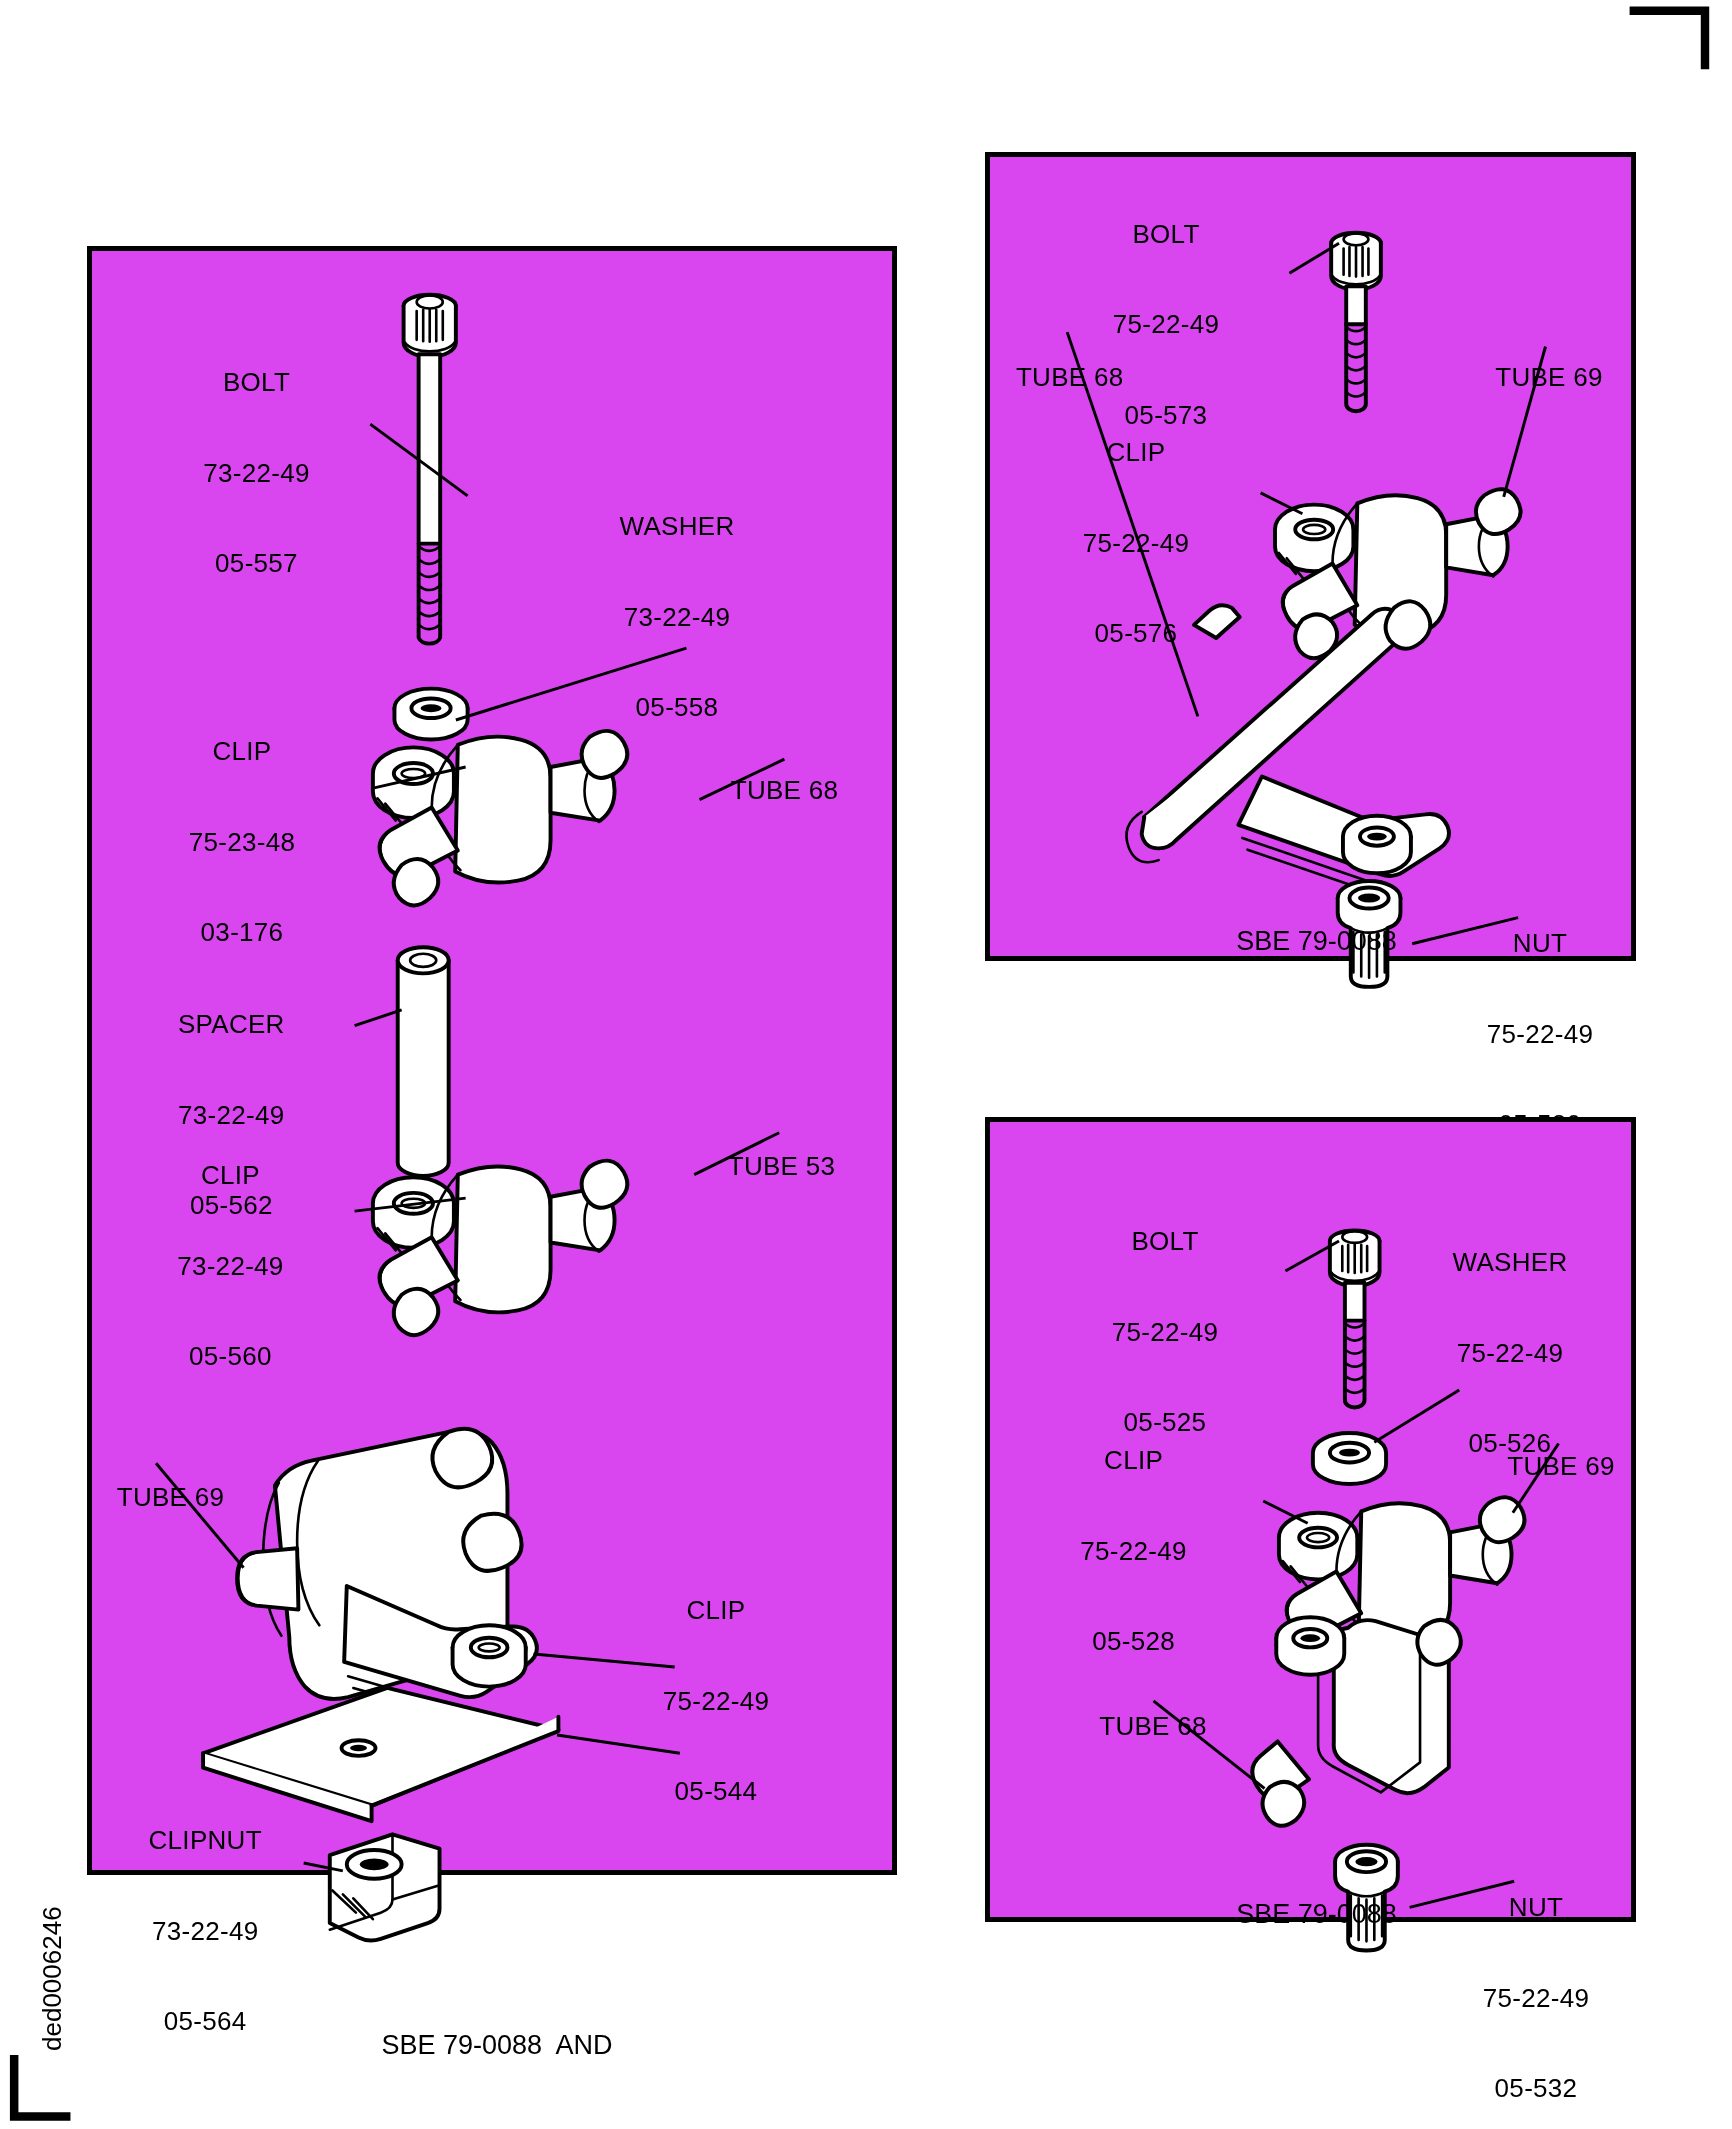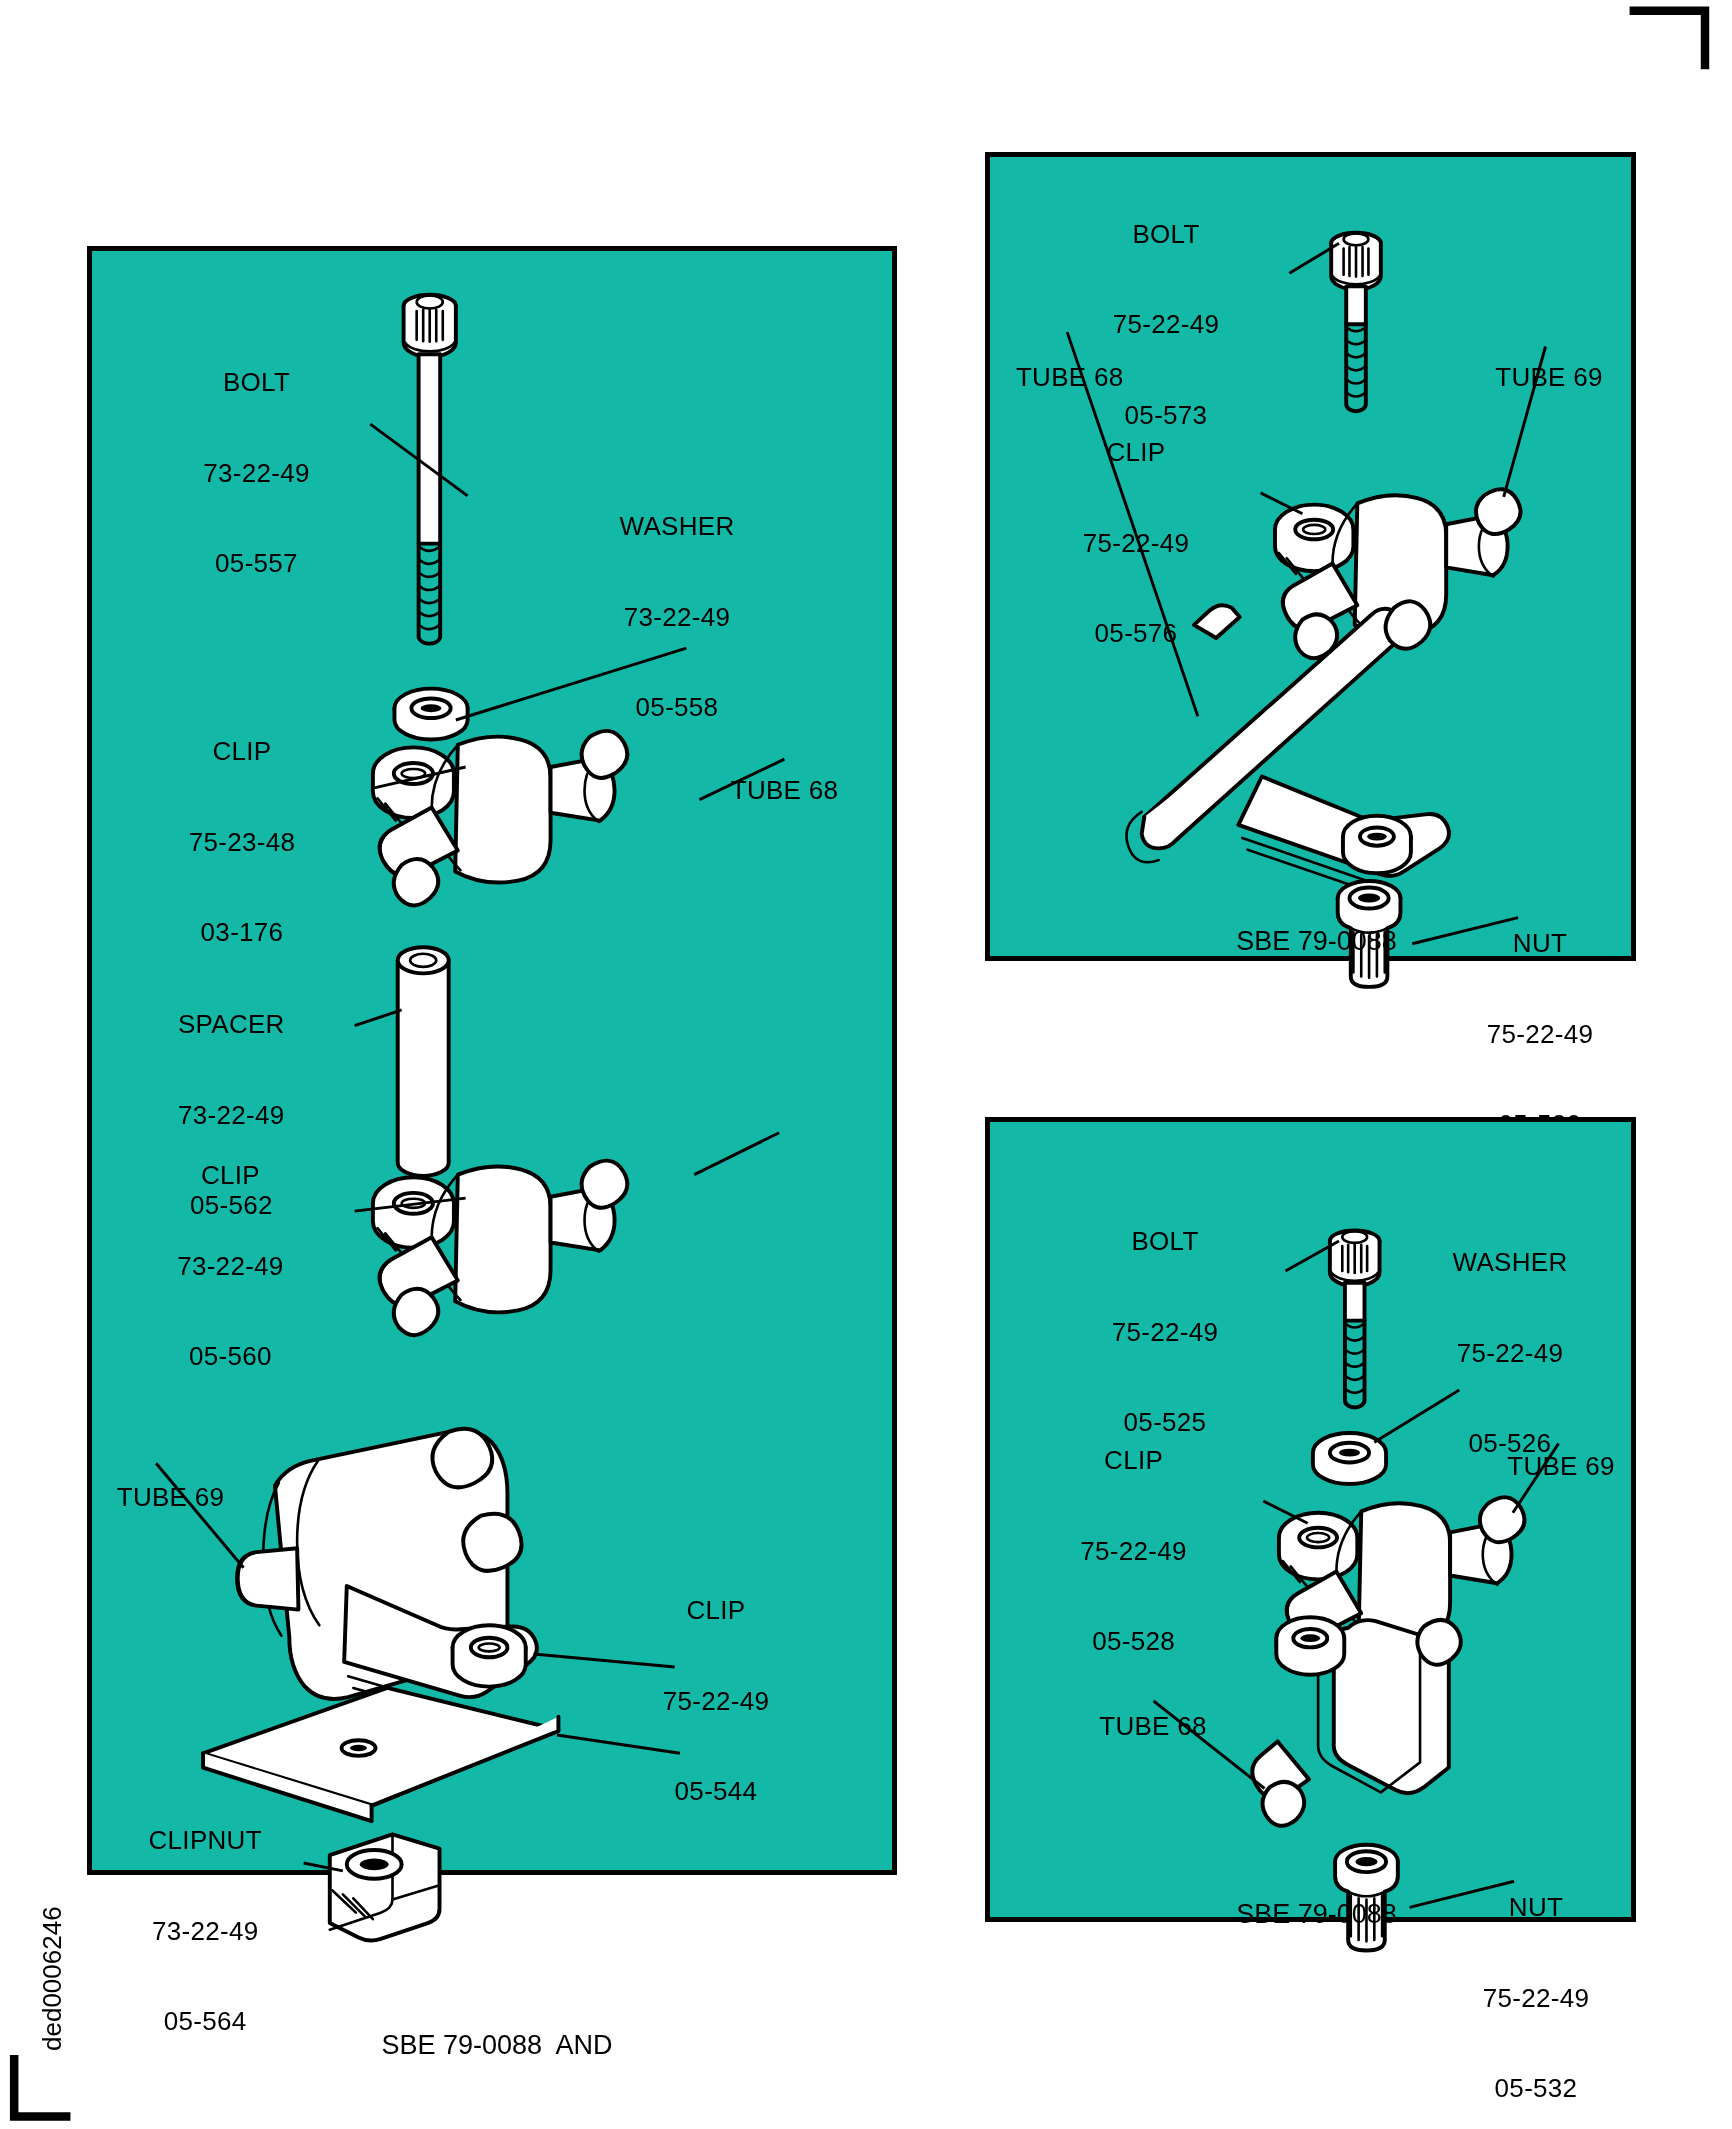--- a/index.html
+++ b/index.html
@@ -1,19 +1,19 @@
 <!DOCTYPE html>
 <html style="font-size:10.5px"><head>
 <meta charset="utf-8">
 <style>
   html,body{margin:0;padding:0;background:#ffffff;}
   body{width:1732px;height:2129px;position:relative;overflow:hidden;
        font-family:"Liberation Sans",sans-serif;color:#000;}
   .page{position:absolute;left:0;top:0;width:1732px;height:2129px;}
-  .panel{position:absolute;border:5.9px solid #000;background:#14b8a6;box-sizing:border-box;}
+  .panel{position:absolute;border:5.9px solid #000;background:#d946ef;box-sizing:border-box;}
   .lbl{position:absolute;text-align:center;line-height:1.16;
        font-size:26px;font-weight:400;letter-spacing:0.3px;white-space:pre;}
   .lbl span{display:block;}
   .cap{position:absolute;text-align:center;line-height:1.2;font-size:27px;white-space:pre;}
   .cap span{display:block;}
   svg{position:absolute;left:0;top:0;overflow:visible;}
   .stroke{fill:none;stroke:#000;stroke-width:6;stroke-linecap:round;stroke-linejoin:round;}
   .thin{fill:none;stroke:#000;stroke-width:4;stroke-linecap:round;stroke-linejoin:round;}
   .lead{fill:none;stroke:#000;stroke-width:4.5;stroke-linecap:butt;}
   .wht{fill:#fff;stroke:#000;stroke-width:6;stroke-linejoin:round;stroke-linecap:round;}
@@ -190,20 +190,23 @@
       <span>73-22-49</span>
       <span>05-562</span>
     </div>
 
     <div class="lbl" style="left:14.4px;top:849px;width:248px;">
       <span>CLIP</span>
       <span>73-22-49</span>
       <span>05-560</span>
     </div>
 
+    <div class="lbl" style="left:585px;top:840px;width:209px;">
+      <span>TUBE 53</span>
+    </div>
 
     <div class="lbl" style="left:-26px;top:1171px;width:209px;">
       <span>TUBE 69</span>
     </div>
 
     <div class="lbl" style="left:500px;top:1284px;width:248px;">
       <span>CLIP</span>
       <span>75-22-49</span>
       <span>05-544</span>
     </div>

